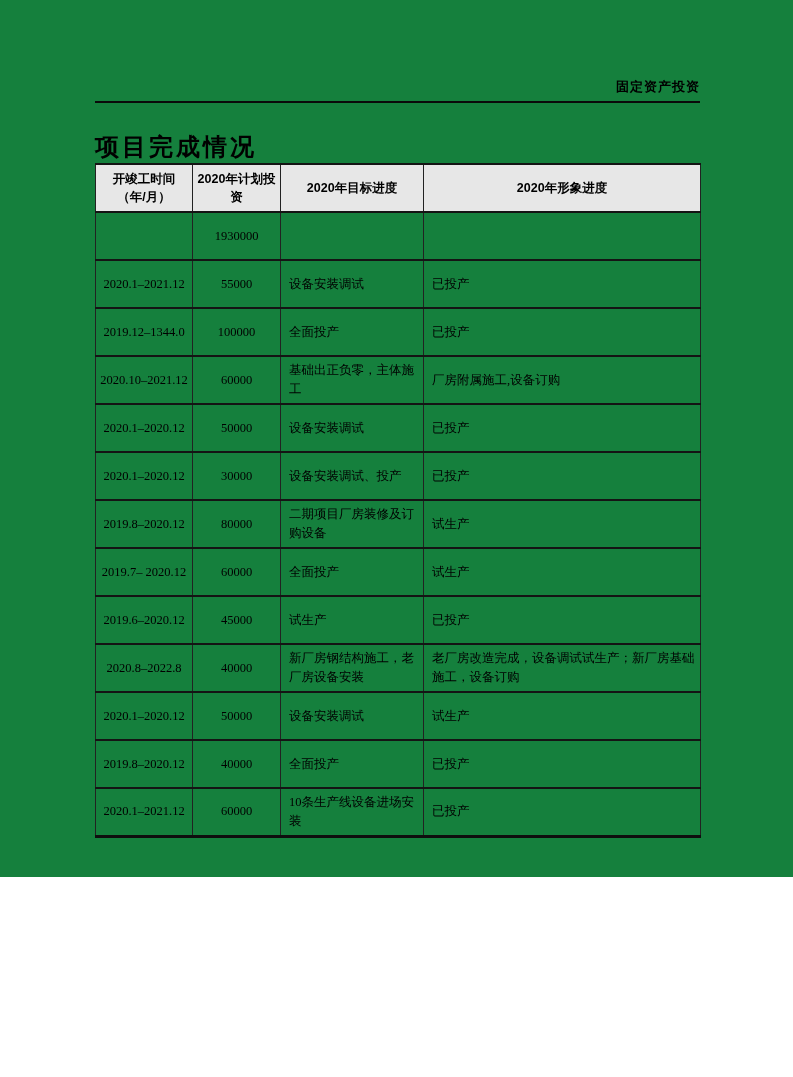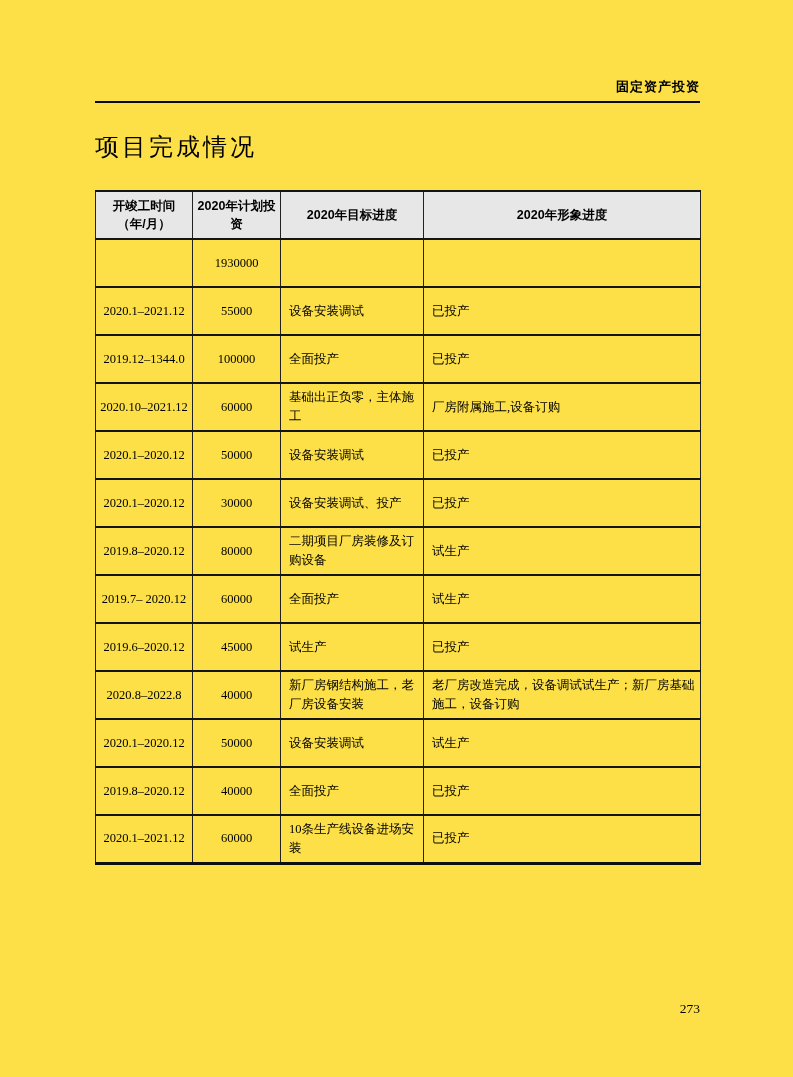--- a/index.html
+++ b/index.html
@@ -4,48 +4,47 @@
 <style>
   * { margin: 0; padding: 0; box-sizing: border-box; }
   html, body {
     width: 793px; height: 1077px;
     background: #ffffff;
     font-family: "Liberation Serif", "DejaVu Serif", serif;
     color: #000;
   }
   .page {
     position: relative;
-    width: 793px; height: 1077px;
-    background: #fde047;
+    width: 793px; height: 877px;
+    background: #15803d;
     overflow: hidden;
   }
   .content {
     position: absolute;
     left: 95px; top: 0;
     width: 605px;
   }
   .running-header {
     margin-top: 78px;
     text-align: right;
     font-family: "Liberation Sans", "DejaVu Sans", sans-serif;
     font-weight: bold;
     font-size: 13px;
     letter-spacing: 1px;
     padding-bottom: 5px;
     border-bottom: 2.5px solid #0a0a0a;
   }
   .page-title {
     margin-top: 28px;
     font-family: "Liberation Serif", "DejaVu Serif", serif;
-    font-weight: 400;
+    font-weight: 700;
     font-size: 24px;
     letter-spacing: 3px;
   }
   table.data-table {
-    margin-top: 27px;
     width: 605px;
     border-collapse: collapse;
     table-layout: fixed;
     border-top: 2.5px solid #0e0e0e;
     border-bottom: 3px solid #0e0e0e;
     border-left: 1.5px solid #222;
     border-right: 1.5px solid #222;
   }
   .data-table th, .data-table td {
     border-left: 1.2px solid #222;

